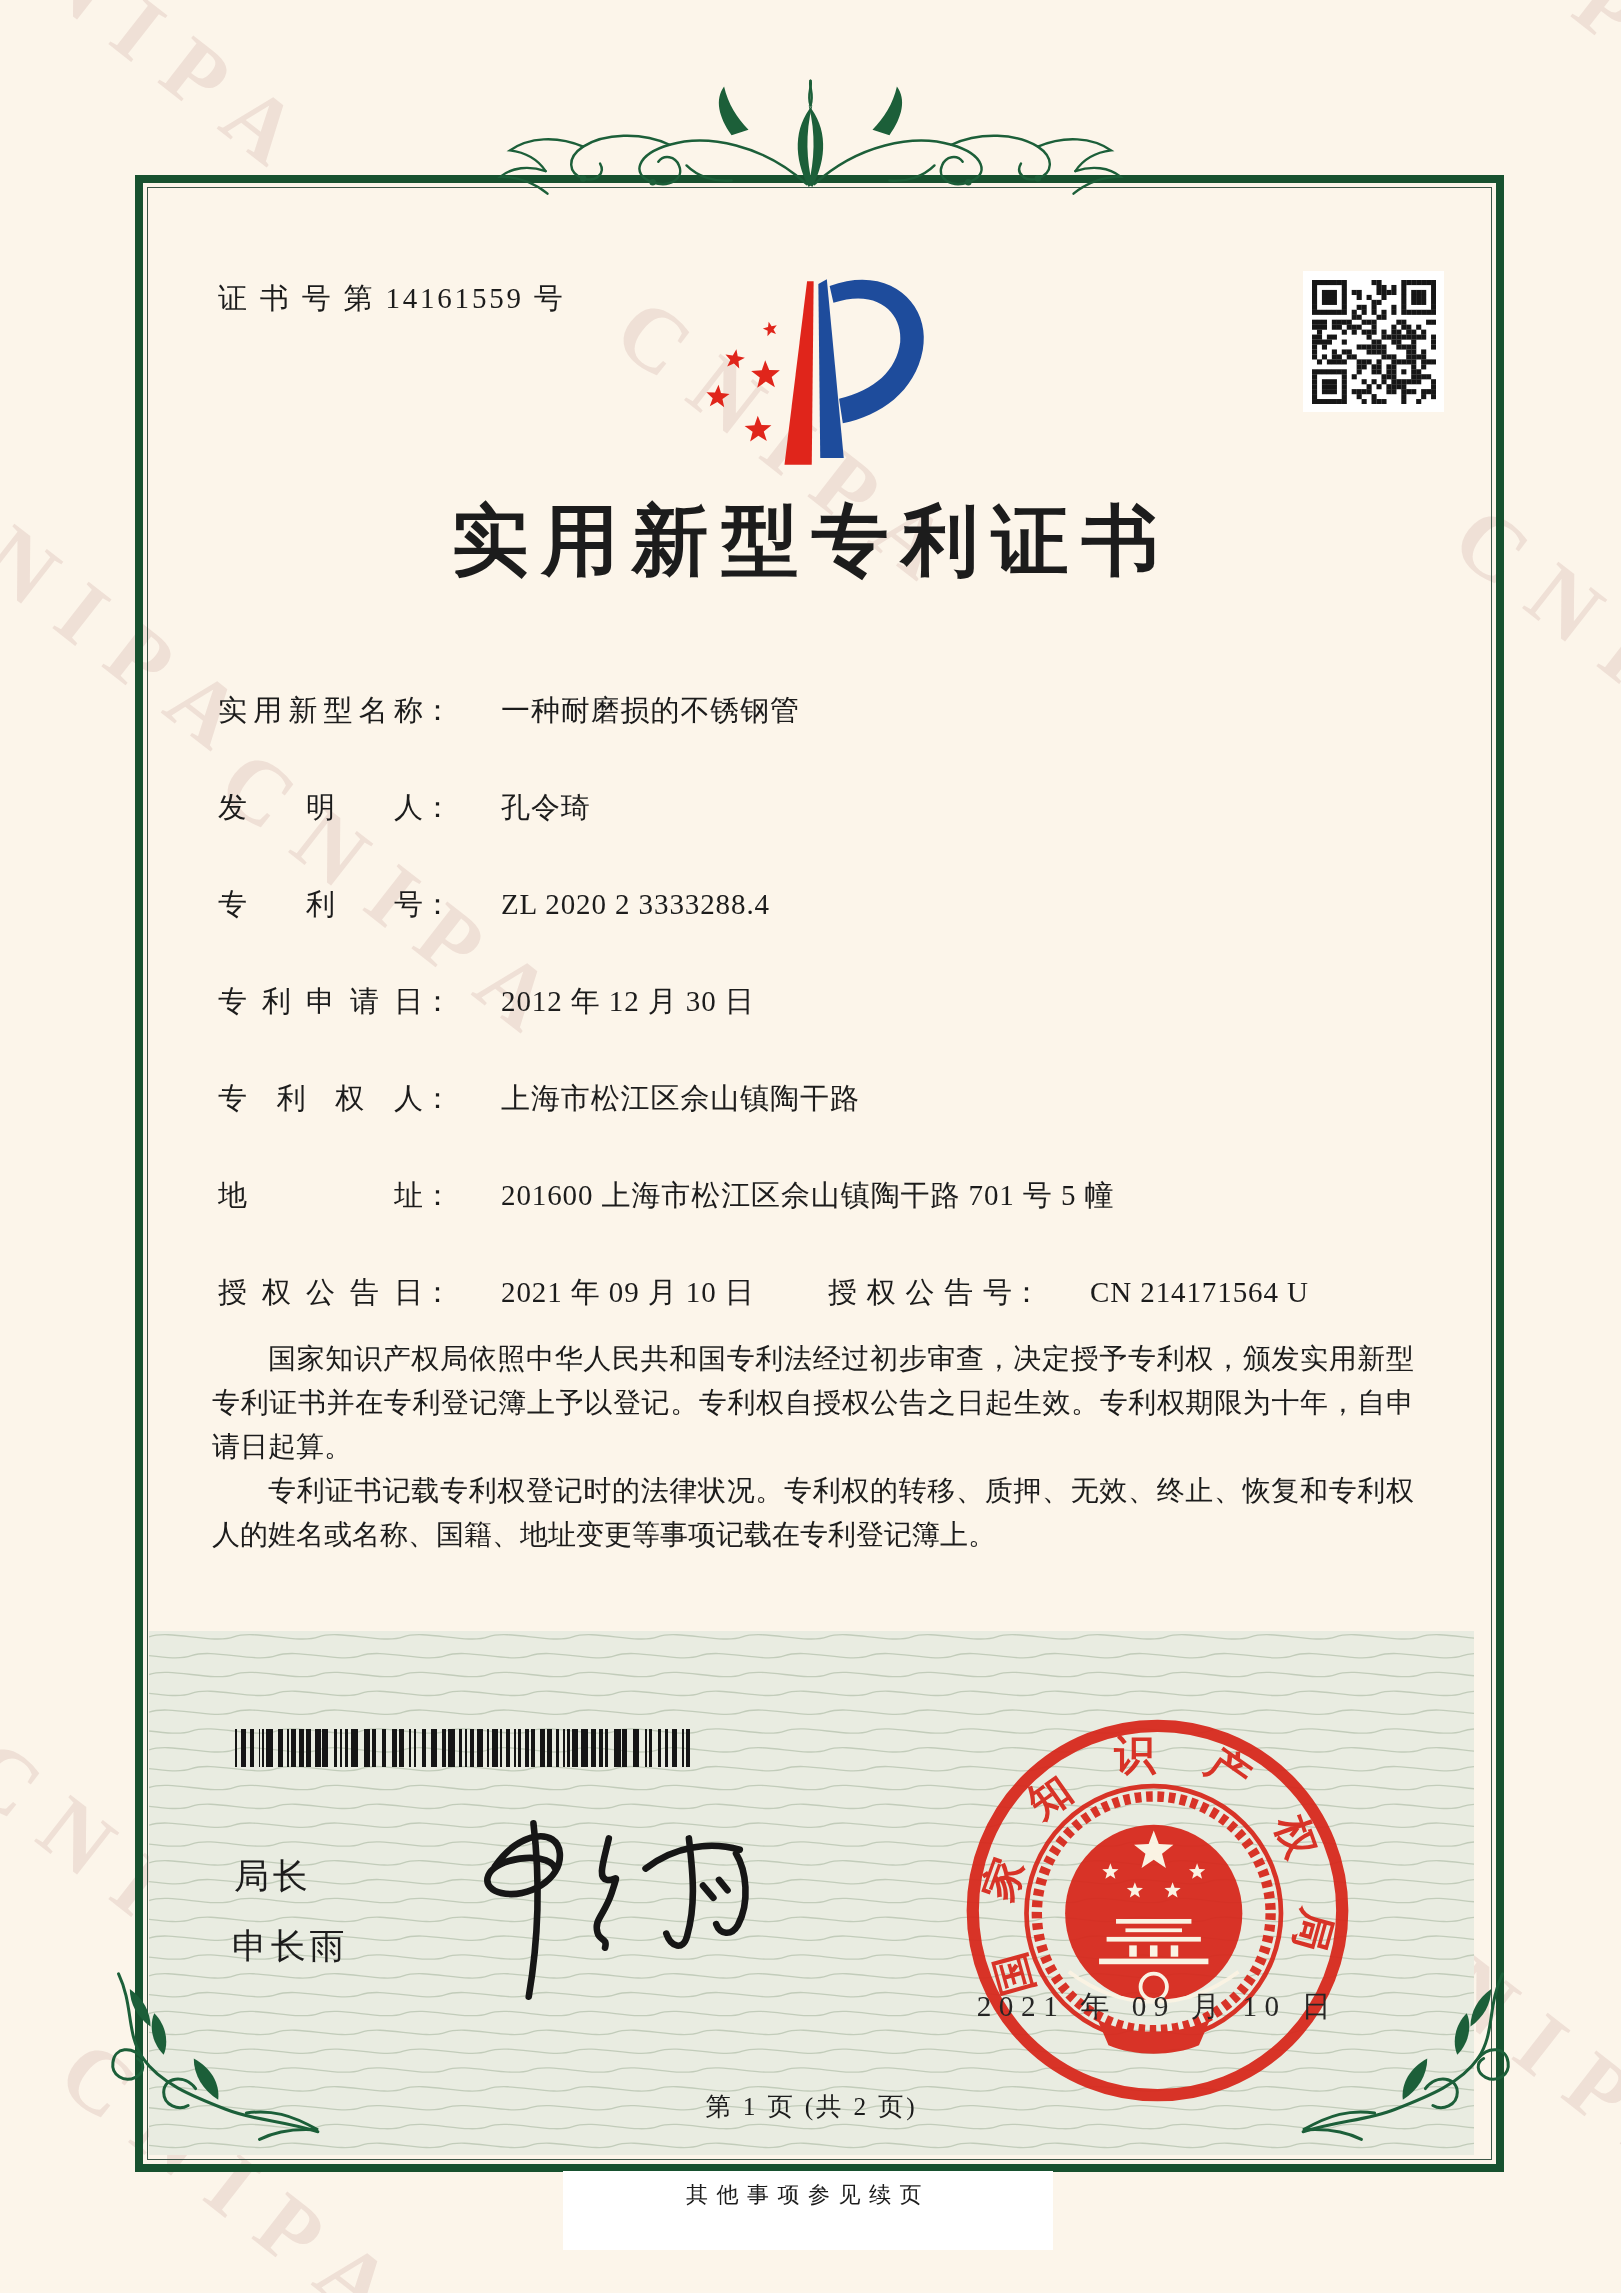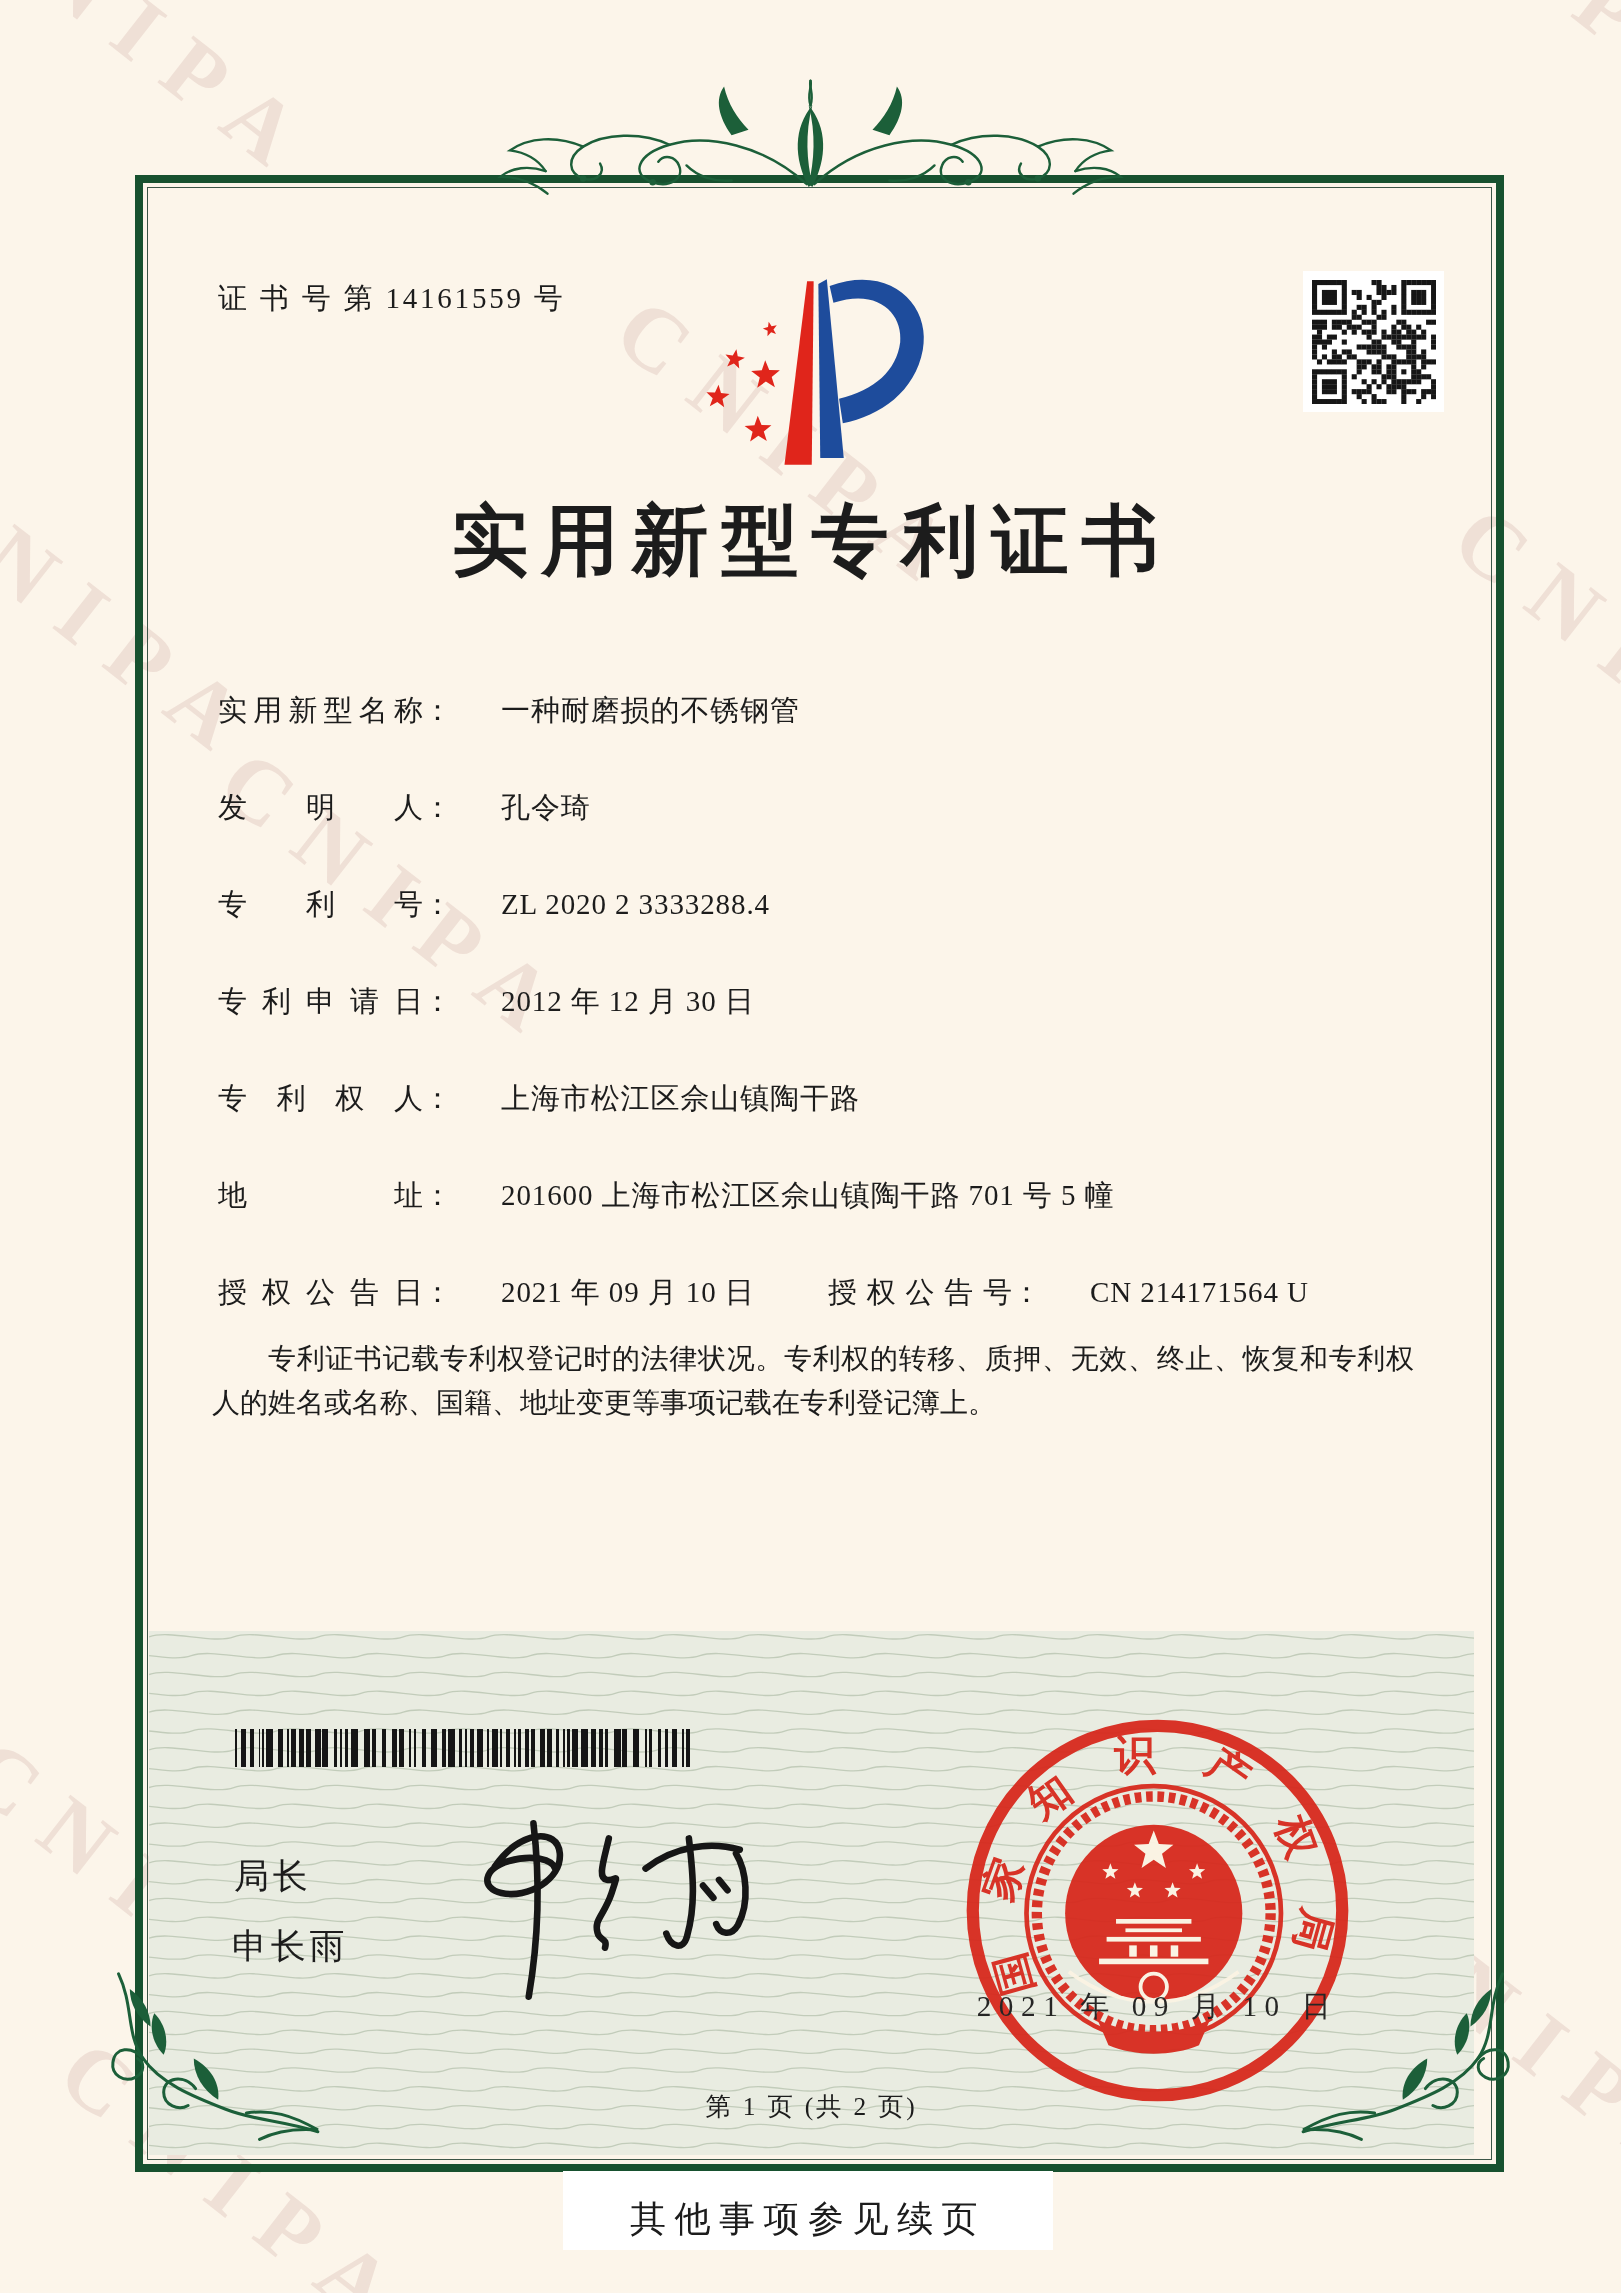--- a/index.html
+++ b/index.html
@@ -48,21 +48,21 @@
   
   .barcode{position:absolute;left:235px;top:1729px;width:467px;height:38px;z-index:6;font-size:0;}
   .barcode i{display:inline-block;height:38px;background:#151515;vertical-align:top;}
   .signer-title{position:absolute;left:234px;top:1853px;font-size:35px;letter-spacing:3.8px;z-index:6;font-family:Liberation Mono, monospace;}
   .signer-name{position:absolute;left:232px;top:1923px;font-size:35px;letter-spacing:3.8px;z-index:6;font-family:"Liberation Sans","DejaVu Sans",sans-serif;}
   .signature{position:absolute;left:443px;top:1810px;z-index:6;}
   .seal{position:absolute;left:936px;top:1689px;z-index:7;opacity:.94;}
   .page-num{position:absolute;left:135px;top:2090px;width:1353px;text-align:center;font-size:25.4px;letter-spacing:2.8px;z-index:6;}
   .footer-note-box{position:absolute;left:563px;top:2171px;width:490px;height:79px;background:#ffffff;z-index:5;
     display:flex;align-items:flex-start;justify-content:center;}
-  .footer-note{font-size:36px;letter-spacing:8.5px;margin-top:24px;font-family:Liberation Serif, serif;}
+  .footer-note{font-size:22px;letter-spacing:8.5px;margin-top:9px;font-family:Liberation Serif, serif;}
 </style>
 </head>
 <body>
 
 <div class="page">
 
   <span class="wm" style="left:-66px;top:-19px">CNIPA</span>
   <span class="wm" style="left:1347px;top:-85px">CNIPA</span>
   <span class="wm" style="left:584px;top:395px">CNIPA</span>
   <span class="wm" style="left:-122px;top:565px">CNIPA</span>
@@ -502,20 +502,21 @@
     </div>
     <div class="frow">
       <span class="flabel">授权公告日</span><span class="fcolon">：</span><span class="fvalue">2021 年 09 月 10 日</span>
       <span class="grant-no">
         <span class="flabel narrow">授权公告号</span><span class="fcolon">：</span><span class="fvalue">CN 214171564 U</span>
       </span>
     </div>
   </div>
 
   <div class="paras">
+    <p>国家知识产权局依照中华人民共和国专利法经过初步审查，决定授予专利权，颁发实用新型专利证书并在专利登记簿上予以登记。专利权自授权公告之日起生效。专利权期限为十年，自申请日起算。</p>
     <p>专利证书记载专利权登记时的法律状况。专利权的转移、质押、无效、终止、恢复和专利权人的姓名或名称、国籍、地址变更等事项记载在专利登记簿上。</p>
   </div>
 
   <div class="barcode" id="barcode"><i style="width:1.9px;margin-right:3.8px"></i><i style="width:5.6px;margin-right:3.8px"></i><i style="width:3.8px;margin-right:4.7px"></i><i style="width:1.9px;margin-right:1.9px"></i><i style="width:1.9px;margin-right:1.9px"></i><i style="width:6.6px;margin-right:5.6px"></i><i style="width:4.7px;margin-right:3.8px"></i><i style="width:1.9px;margin-right:2.8px"></i><i style="width:4.7px;margin-right:2.8px"></i><i style="width:4.7px;margin-right:2.8px"></i><i style="width:4.7px;margin-right:3.8px"></i><i style="width:5.6px;margin-right:1.9px"></i><i style="width:5.6px;margin-right:5.6px"></i><i style="width:3.8px;margin-right:2.8px"></i><i style="width:1.9px;margin-right:2.8px"></i><i style="width:2.8px;margin-right:3.8px"></i><i style="width:6.6px;margin-right:5.6px"></i><i style="width:6.6px;margin-right:1.9px"></i><i style="width:3.8px;margin-right:5.6px"></i><i style="width:4.7px;margin-right:5.6px"></i><i style="width:5.6px;margin-right:1.9px"></i><i style="width:4.7px;margin-right:4.7px"></i><i style="width:1.9px;margin-right:3.8px"></i><i style="width:1.9px;margin-right:5.6px"></i><i style="width:3.8px;margin-right:5.6px"></i><i style="width:5.6px;margin-right:4.7px"></i><i style="width:4.7px;margin-right:1.9px"></i><i style="width:6.6px;margin-right:3.8px"></i><i style="width:3.8px;margin-right:2.8px"></i><i style="width:1.9px;margin-right:2.8px"></i><i style="width:3.8px;margin-right:3.8px"></i><i style="width:5.6px;margin-right:3.8px"></i><i style="width:1.9px;margin-right:3.8px"></i><i style="width:5.6px;margin-right:1.9px"></i><i style="width:1.9px;margin-right:3.8px"></i><i style="width:4.7px;margin-right:3.8px"></i><i style="width:1.9px;margin-right:1.9px"></i><i style="width:2.8px;margin-right:4.7px"></i><i style="width:3.8px;margin-right:1.9px"></i><i style="width:3.8px;margin-right:4.7px"></i><i style="width:5.6px;margin-right:1.9px"></i><i style="width:4.7px;margin-right:3.8px"></i><i style="width:3.8px;margin-right:3.8px"></i><i style="width:1.9px;margin-right:1.9px"></i><i style="width:2.8px;margin-right:1.9px"></i><i style="width:6.6px;margin-right:2.8px"></i><i style="width:6.6px;margin-right:3.8px"></i><i style="width:4.7px;margin-right:2.8px"></i><i style="width:3.8px;margin-right:1.9px"></i><i style="width:3.8px;margin-right:5.6px"></i><i style="width:6.6px;margin-right:1.9px"></i><i style="width:4.7px;margin-right:5.6px"></i><i style="width:6.6px;margin-right:5.6px"></i><i style="width:1.9px;margin-right:1.9px"></i><i style="width:3.8px;margin-right:5.6px"></i><i style="width:2.8px;margin-right:3.8px"></i><i style="width:3.8px;margin-right:3.8px"></i><i style="width:4.7px;margin-right:4.7px"></i><i style="width:2.8px;margin-right:1.9px"></i><i style="width:3.8px;margin-right:5.6px"></i></div>
 
   <div class="signer-title">局长</div>
   <div class="signer-name">申长雨</div>
 
   <svg class="signature" width="358" height="217" viewBox="0 0 380 230" xmlns="http://www.w3.org/2000/svg">
     <g stroke="#161616" stroke-width="7" fill="none" stroke-linecap="round" stroke-linejoin="round">

